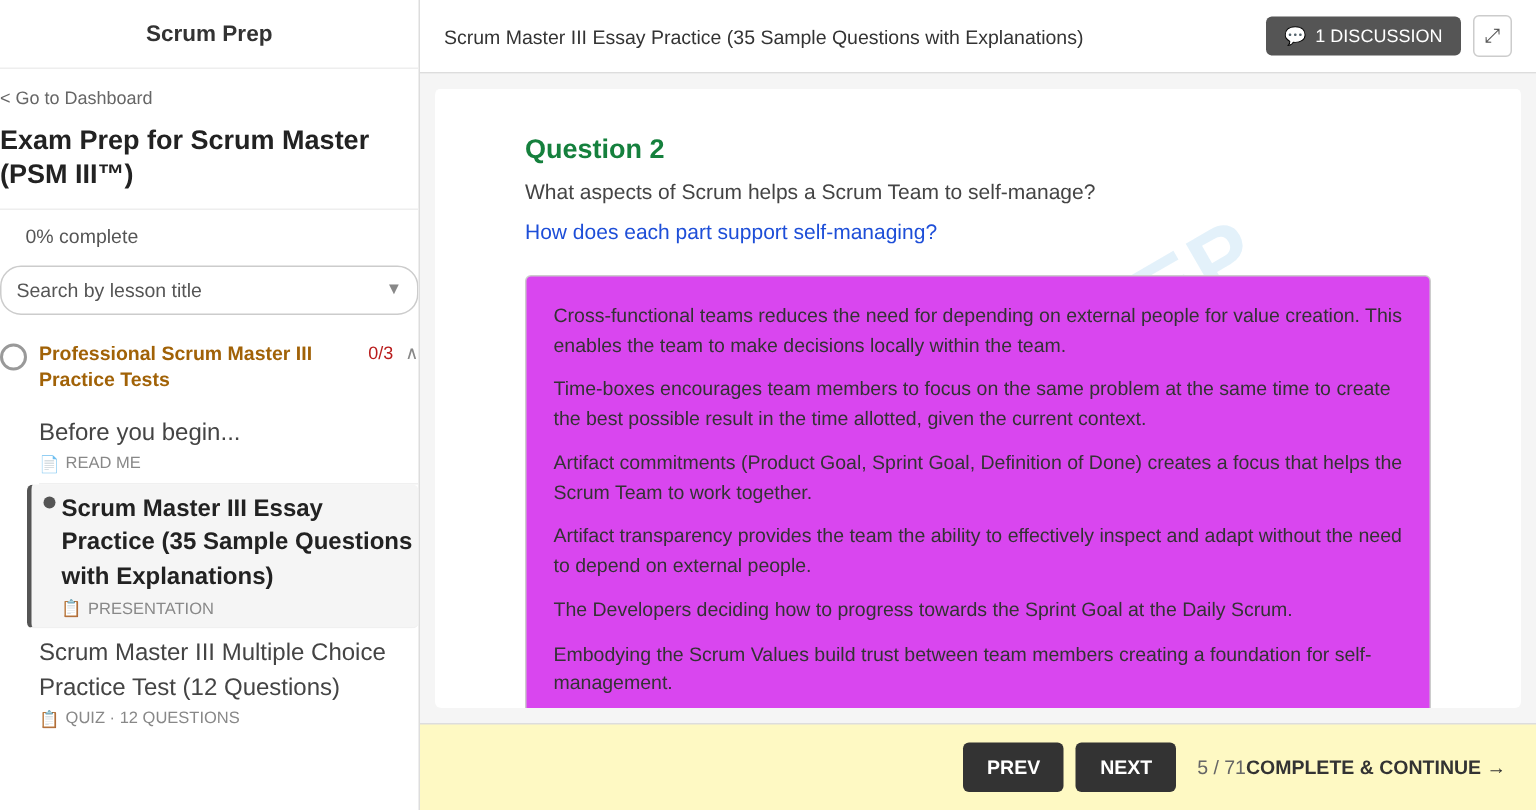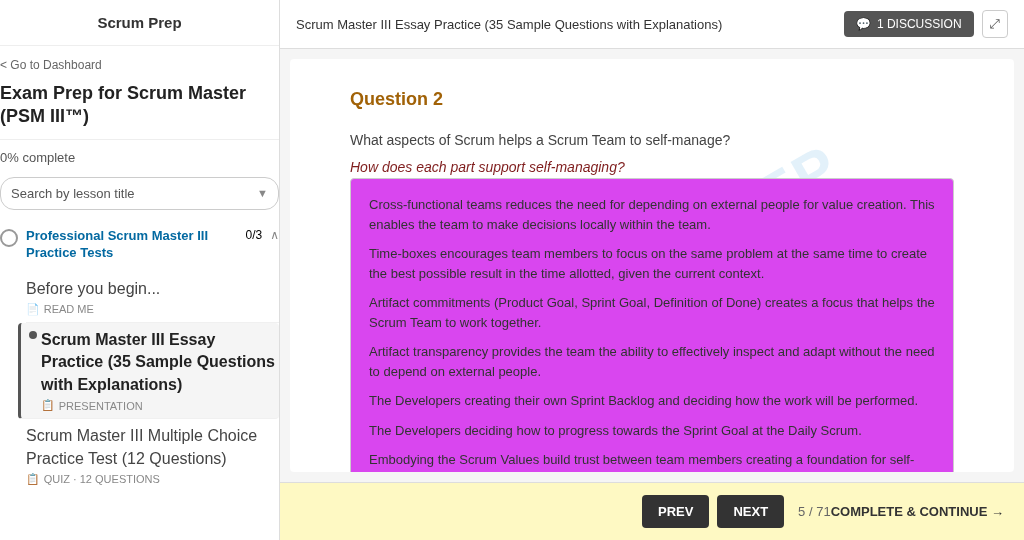--- a/index.html
+++ b/index.html
@@ -6,31 +6,31 @@
     body { font-family: -apple-system, BlinkMacSystemFont, 'Segoe UI', sans-serif; font-size: 14px; color: #333; display: flex; height: 540px; overflow: hidden; background: #f0f0f0; }
 
     
     .sidebar { width: 280px; min-width: 280px; background: #fff; border-right: 1px solid #ddd; display: flex; flex-direction: column; overflow: hidden; }
     .sidebar-header { padding: 14px 16px; border-bottom: 1px solid #eee; text-align: center; font-weight: 700; font-size: 15px; color: #333; }
     .sidebar-body { flex: 1; overflow-y: auto; padding: 12px 0; }
     .back-link { font-size: 12px; color: #666; margin-bottom: 10px; cursor: pointer; }
     .back-link::before { content: '< '; }
     .course-title { font-size: 18px; font-weight: 700; color: #222; margin-bottom: 8px; line-height: 1.3; }
     .divider { border: none; border-top: 1px solid #eee; margin: 10px 0; }
-    .progress-text { font-size: 13px; color: #555; margin-bottom: 12px; }
+    .progress-text { font-size: 13px; color: #555; margin-bottom: 12px; margin-left: 17px; }
     .search-dropdown { width: 100%; border: 1px solid #ccc; border-radius: 14px; padding: 8px 10px; font-size: 13px; color: #555; background: #fff; display: flex; justify-content: space-between; align-items: center; cursor: pointer; margin-bottom: 14px; }
     .search-dropdown-arrow { color: #888; font-size: 11px; }
 
     
     .lesson-group { margin-bottom: 10px; }
     .lesson-group-header { display: flex; align-items: flex-start; justify-content: space-between; cursor: pointer; padding: 4px 0; }
     .lesson-group-left { display: flex; align-items: flex-start; gap: 8px; }
     .circle-icon { width: 18px; height: 18px; border-radius: 50%; border: 2px solid #999; flex-shrink: 0; margin-top: 1px; }
-    .lesson-group-title { font-weight: 700; font-size: 13px; color: #0369a1; line-height: 1.3; }
-    .lesson-group-count { font-size: 12px; color: #000000; white-space: nowrap; margin-left: 6px; }
+    .lesson-group-title { font-weight: 700; font-size: 13px; color: #a16207; line-height: 1.3; }
+    .lesson-group-count { font-size: 12px; color: #b91c1c; white-space: nowrap; margin-left: 6px; }
     .lesson-group-toggle { color: #888; font-size: 12px; margin-left: 4px; cursor: pointer; }
 
     
     .lesson-items { margin-left: 26px; margin-top: 6px; }
     .lesson-item { padding: 6px 0; border-bottom: 1px solid #f0f0f0; cursor: pointer; }
     .lesson-item:last-child { border-bottom: none; }
     .lesson-item-title { font-size: 16px; color: #444; margin-bottom: 3px; line-height: 1.4; }
     .lesson-item-title.active { font-weight: 700; color: #222; }
     .lesson-item-meta { font-size: 11px; color: #888; display: flex; align-items: center; gap: 4px; }
     .meta-icon { font-size: 11px; }
@@ -43,23 +43,23 @@
     .main-header { background: #fff; border-bottom: 1px solid #ddd; padding: 10px 16px; display: flex; align-items: center; justify-content: space-between; }
     .main-header-title { font-size: 13px; color: #333; font-weight: 500; }
     .header-right { display: flex; align-items: center; gap: 8px; }
     .discussion-btn { background: #555; color: #fff; border: none; padding: 6px 12px; border-radius: 4px; font-size: 12px; cursor: pointer; display: flex; align-items: center; gap: 6px; }
     .expand-btn { background: none; border: 1px solid #ccc; padding: 5px 7px; border-radius: 4px; cursor: pointer; font-size: 13px; color: #555; }
 
     .main-content { flex: 1; overflow-y: auto; padding: 30px 60px; background: #fff; margin: 10px; border-radius: 4px; position: relative; }
 
     .watermark { position: absolute; top: 50%; left: 50%; transform: translate(-50%, -50%) rotate(-30deg); font-size: 60px; font-weight: 900; color: rgba(100,180,230,0.18); pointer-events: none; white-space: nowrap; letter-spacing: 2px; z-index: 0; }
 
-    .question-number { font-size: 18px; font-weight: 700; color: #a16207; margin-bottom: 20px; }
+    .question-number { font-size: 18px; font-weight: 700; color: #15803d; margin-bottom: 7px; }
     .question-text { font-size: 14px; color: #444; margin-bottom: 6px; line-height: 1.5; }
-    .question-sub-text { font-size: 14px; color: #7f1d1d; line-height: 1.5; font-style: italic; }
+    .question-sub-text { font-size: 14px; color: #1d4ed8; margin-bottom: 18px; line-height: 1.5; }
 
     .answer-box { border: 1.5px solid #ccc; border-radius: 4px; padding: 16px 18px; margin-bottom: 14px; background: #d946ef; position: relative; z-index: 1; }
     .answer-item { font-size: 13px; color: #333; margin-bottom: 10px; line-height: 1.5; }
     .answer-item:last-child { margin-bottom: 0; }
 
     .main-footer { background: #fef9c3; border-top: 1px solid #ddd; padding: 12px 20px; display: flex; align-items: center; justify-content: flex-end; }
     .footer-left { display: flex; gap: 8px; align-items: center; }
     .btn-prev { background: #333; color: #fff; border: none; padding: 9px 16px; border-radius: 4px; font-size: 13px; font-weight: 600; cursor: pointer; }
     .btn-next { background: #333; color: #fff; border: none; padding: 9px 16px; border-radius: 4px; font-size: 13px; font-weight: 600; cursor: pointer; }
     .page-indicator { font-size: 13px; color: #666; margin-left: 6px; }
@@ -147,21 +147,20 @@
 
     <div class="question-number">Question 2</div>
     <div class="question-text">What aspects of Scrum helps a Scrum Team to self-manage?</div>
     <div class="question-sub-text">How does each part support self-managing?</div>
 
     <div class="answer-box">
       <div class="answer-item">Cross-functional teams reduces the need for depending on external people for value creation. This enables the team to make decisions locally within the team.</div>
       <div class="answer-item">Time-boxes encourages team members to focus on the same problem at the same time to create the best possible result in the time allotted, given the current context.</div>
       <div class="answer-item">Artifact commitments (Product Goal, Sprint Goal, Definition of Done) creates a focus that helps the Scrum Team to work together.</div>
       <div class="answer-item">Artifact transparency provides the team the ability to effectively inspect and adapt without the need to depend on external people.</div>
-      <div class="answer-item">The Developers creating their own Sprint Backlog and deciding how the work will be performed.</div>
       <div class="answer-item">The Developers deciding how to progress towards the Sprint Goal at the Daily Scrum.</div>
       <div class="answer-item">Embodying the Scrum Values build trust between team members creating a foundation for self-management.</div>
     </div>
 
   </div>
 
   <div class="main-footer">
     <div class="footer-left">
       <button class="btn-prev">PREV</button>
       <button class="btn-next">NEXT</button>

